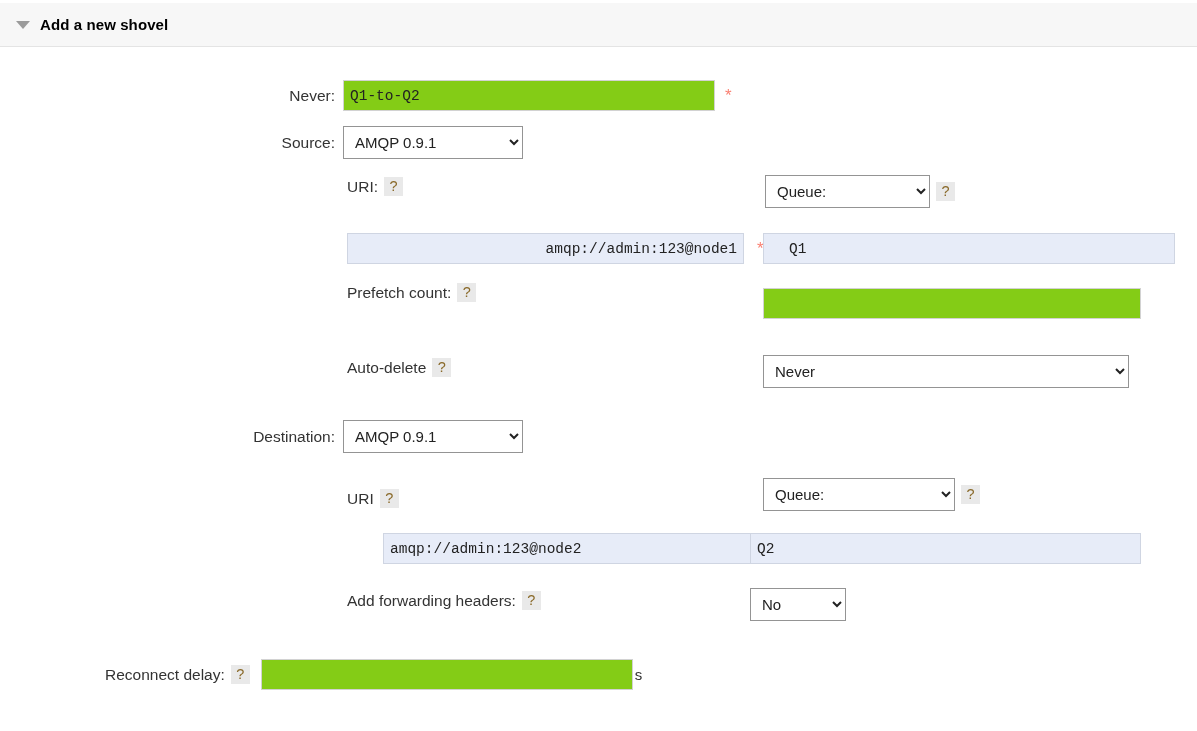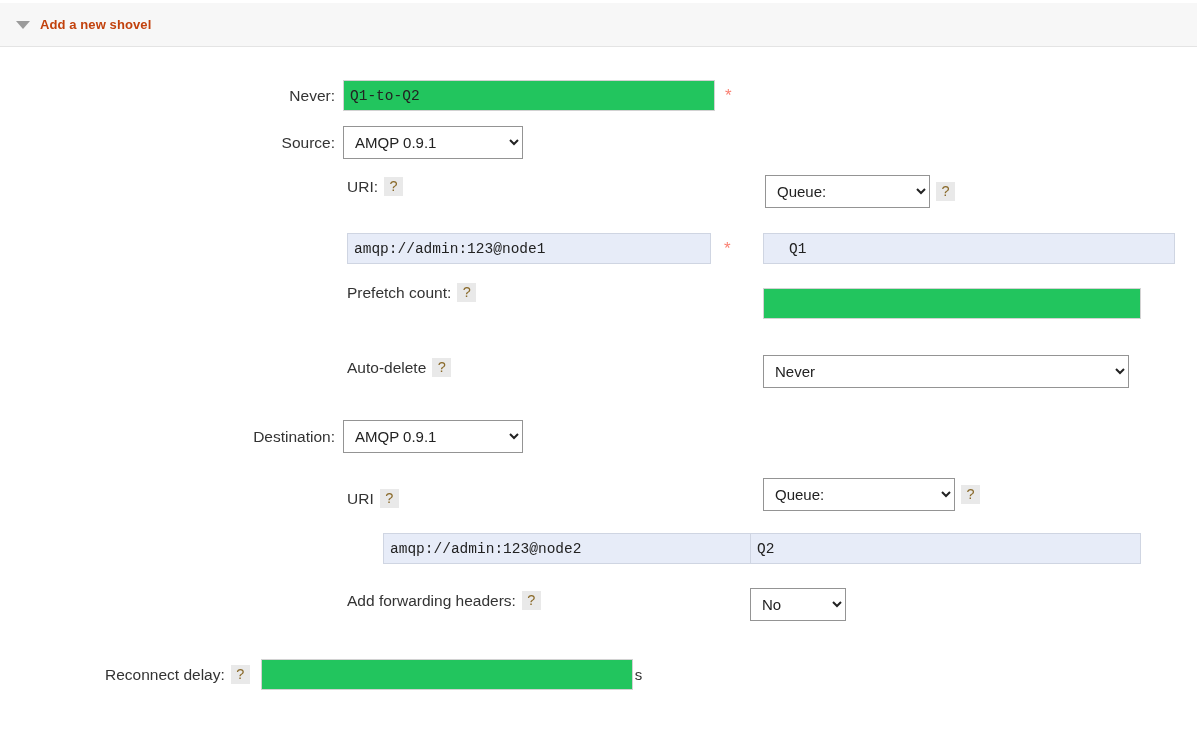--- a/index.html
+++ b/index.html
@@ -33,23 +33,23 @@
     margin-left: 16px;
     margin-right: 10px;
     width: 0;
     height: 0;
     border-left: 7px solid transparent;
     border-right: 7px solid transparent;
     border-top: 8px solid #9b9b9b;
     cursor: pointer;
   }
   .section-title {
-    font-size: 13px;
+    font-size: 15px;
     font-weight: bold;
-    color: #c2410c;
+    color: #000000;
     letter-spacing: 0.1px;
   }
 
   
   .form {
     position: absolute;
     left: 0;
     top: 47px;
     width: 1197px;
   }
@@ -103,21 +103,21 @@
     background: #ffffff;
     outline: none;
     height: 31px;
   }
   input.txt.filled {
     background: #e7ecf8;
     border: 1px solid #cfd5e2;
   }
   input.txt.plain {
     font-family: "Liberation Mono", monospace;
-    background: #22c55e;
+    background: #84cc16;
   }
 
   
   select.sel {
     font-family: "Liberation Sans", sans-serif;
     font-size: 15px;
     color: #222222;
     background: #ffffff;
     border: 1px solid #949494;
     box-sizing: border-box;
@@ -160,21 +160,21 @@
     <span class="help">?</span>
   </div>
   <div class="row" style="left:765px; top:128px;">
     <select class="sel" style="width:165px;">
       <option>Queue:</option>
     </select>
     <span class="help">?</span>
   </div>
 
   <div class="row" style="left:347px; top:186px;">
-    <input class="txt filled" style="width: 364px;" value="amqp://admin:123@node1">
+    <input class="txt filled" style="width: 397px; text-align: right;" value="amqp://admin:123@node1">
     <span class="req" style="margin-left:13px;">*</span>
   </div>
   <div class="row" style="left:763px; top:186px;">
     <input class="txt filled" style="width: 412px; padding-left: 25px;" value="Q1">
   </div>
 
   <div class="row" style="left:347px; top:236px;">
     <span class="lbl">Prefetch count:</span>
     <span class="help">?</span>
   </div>

